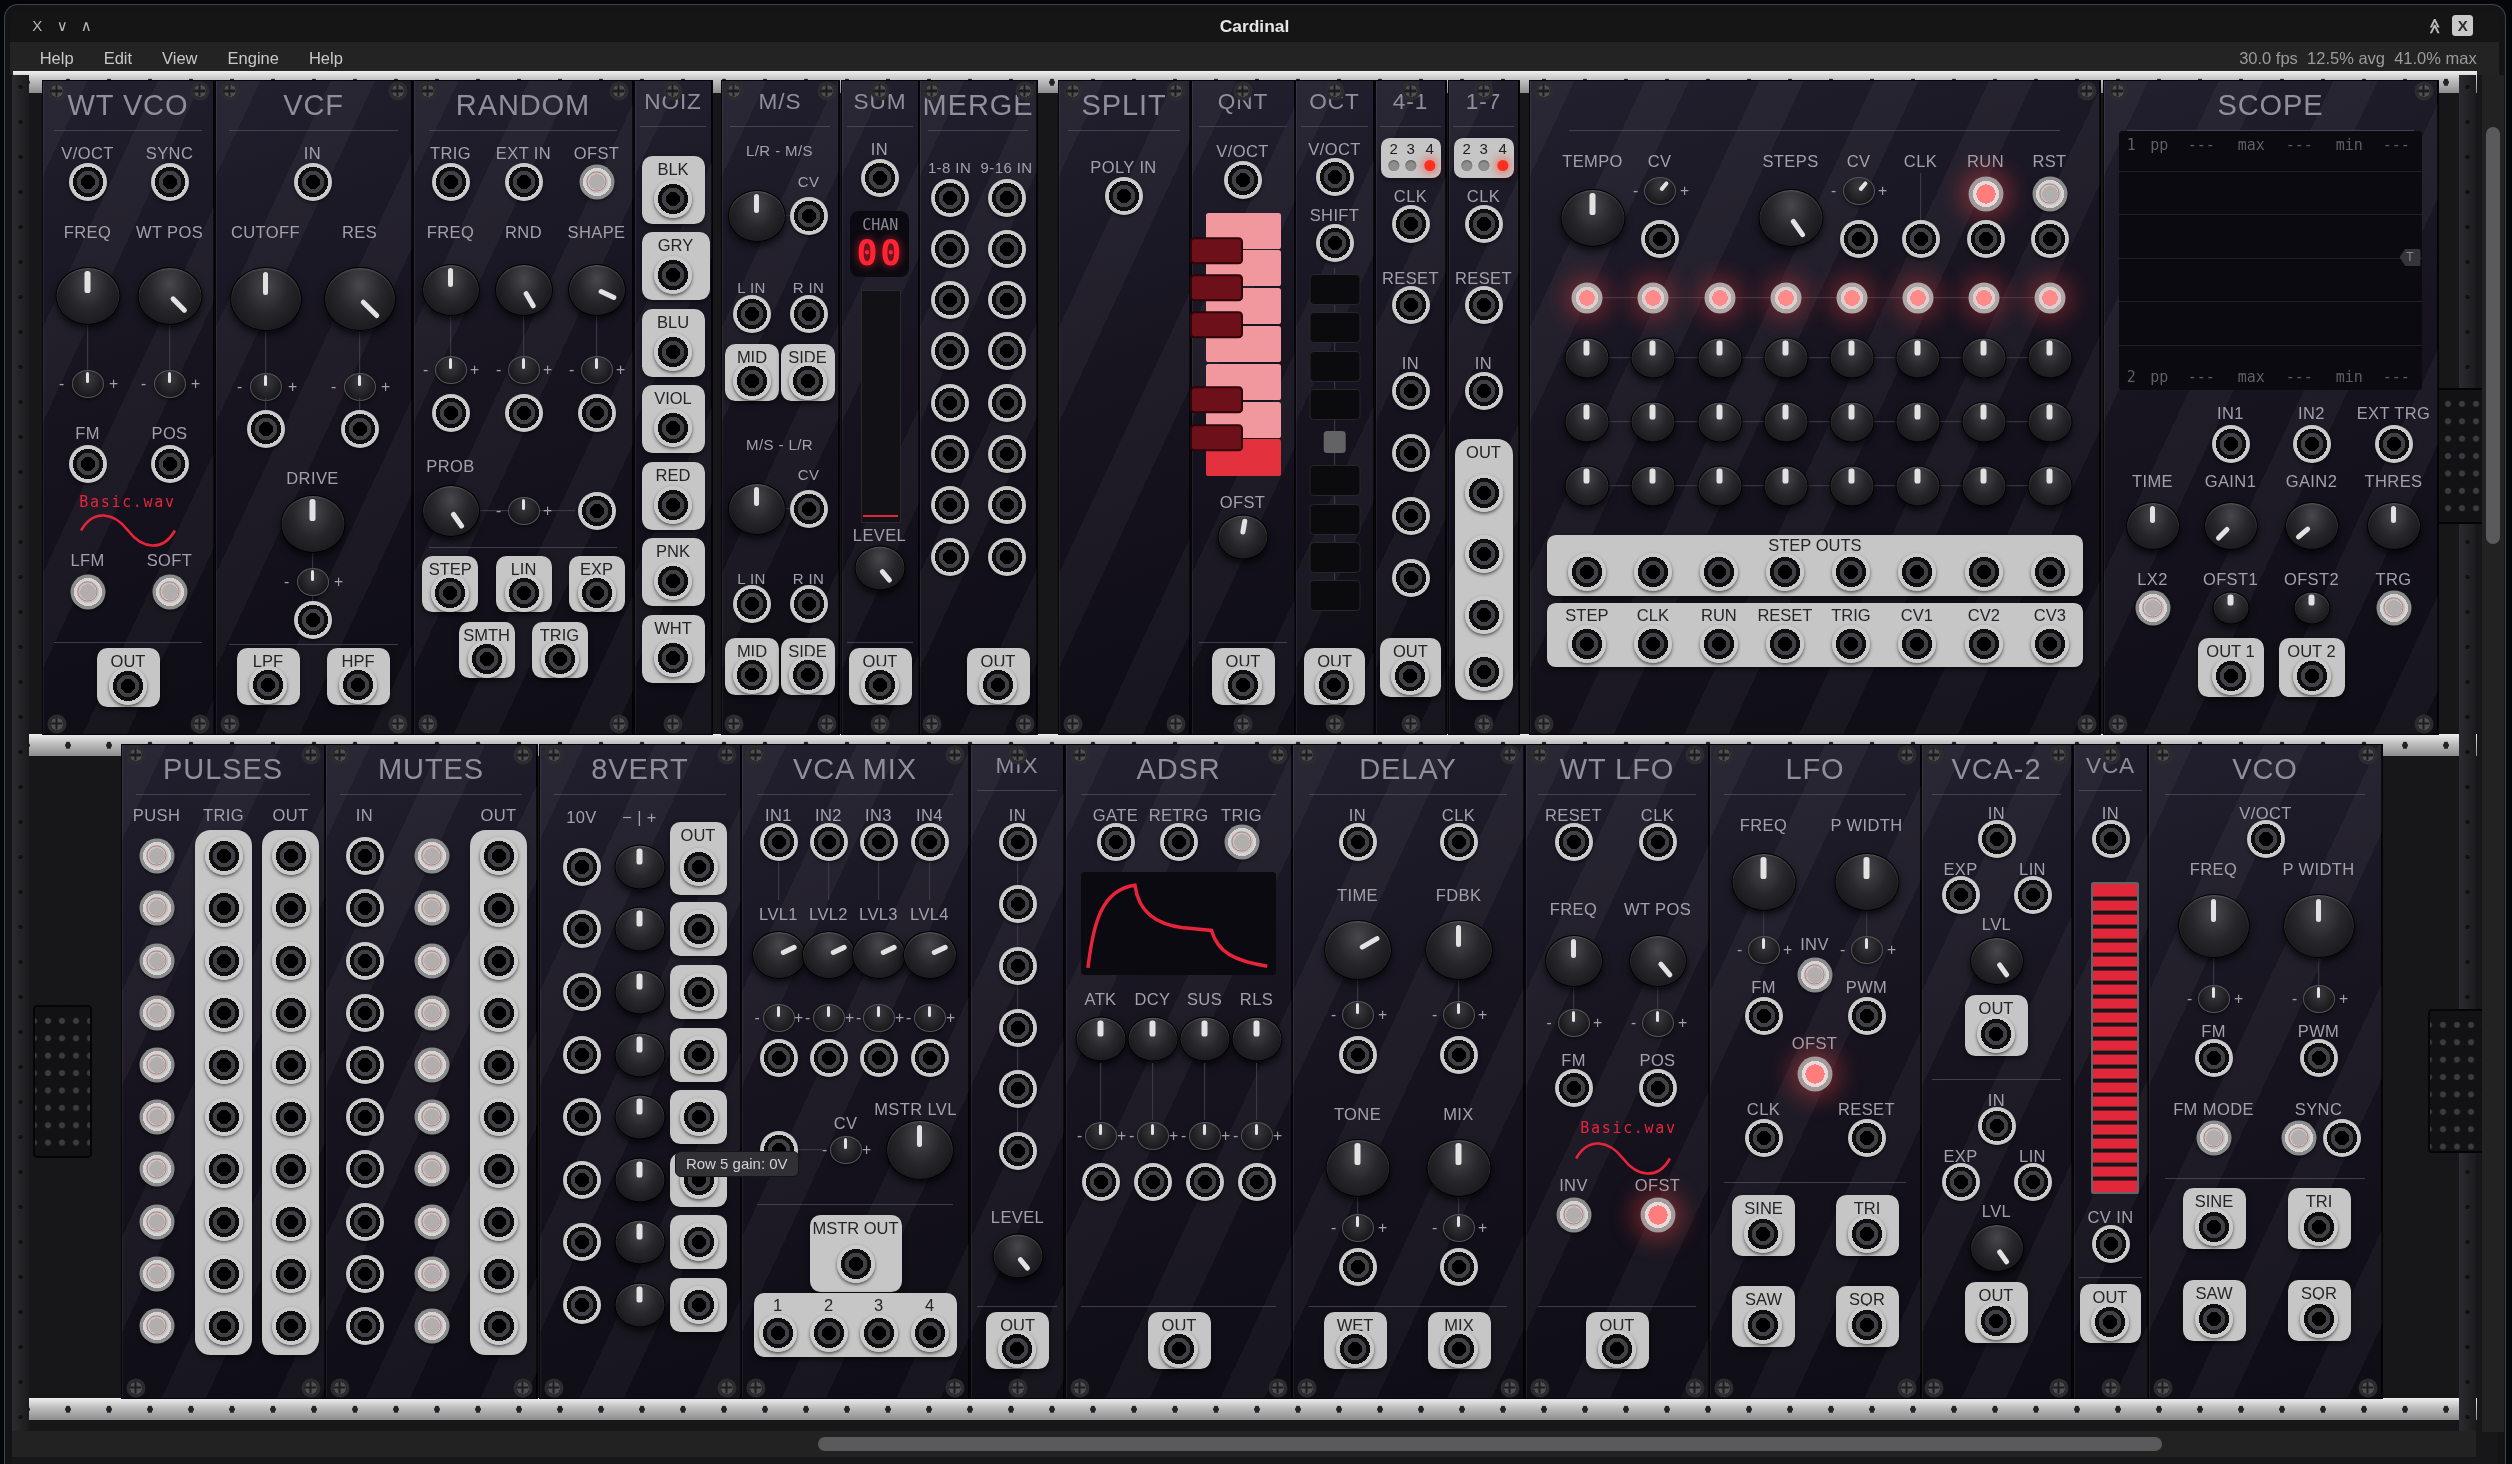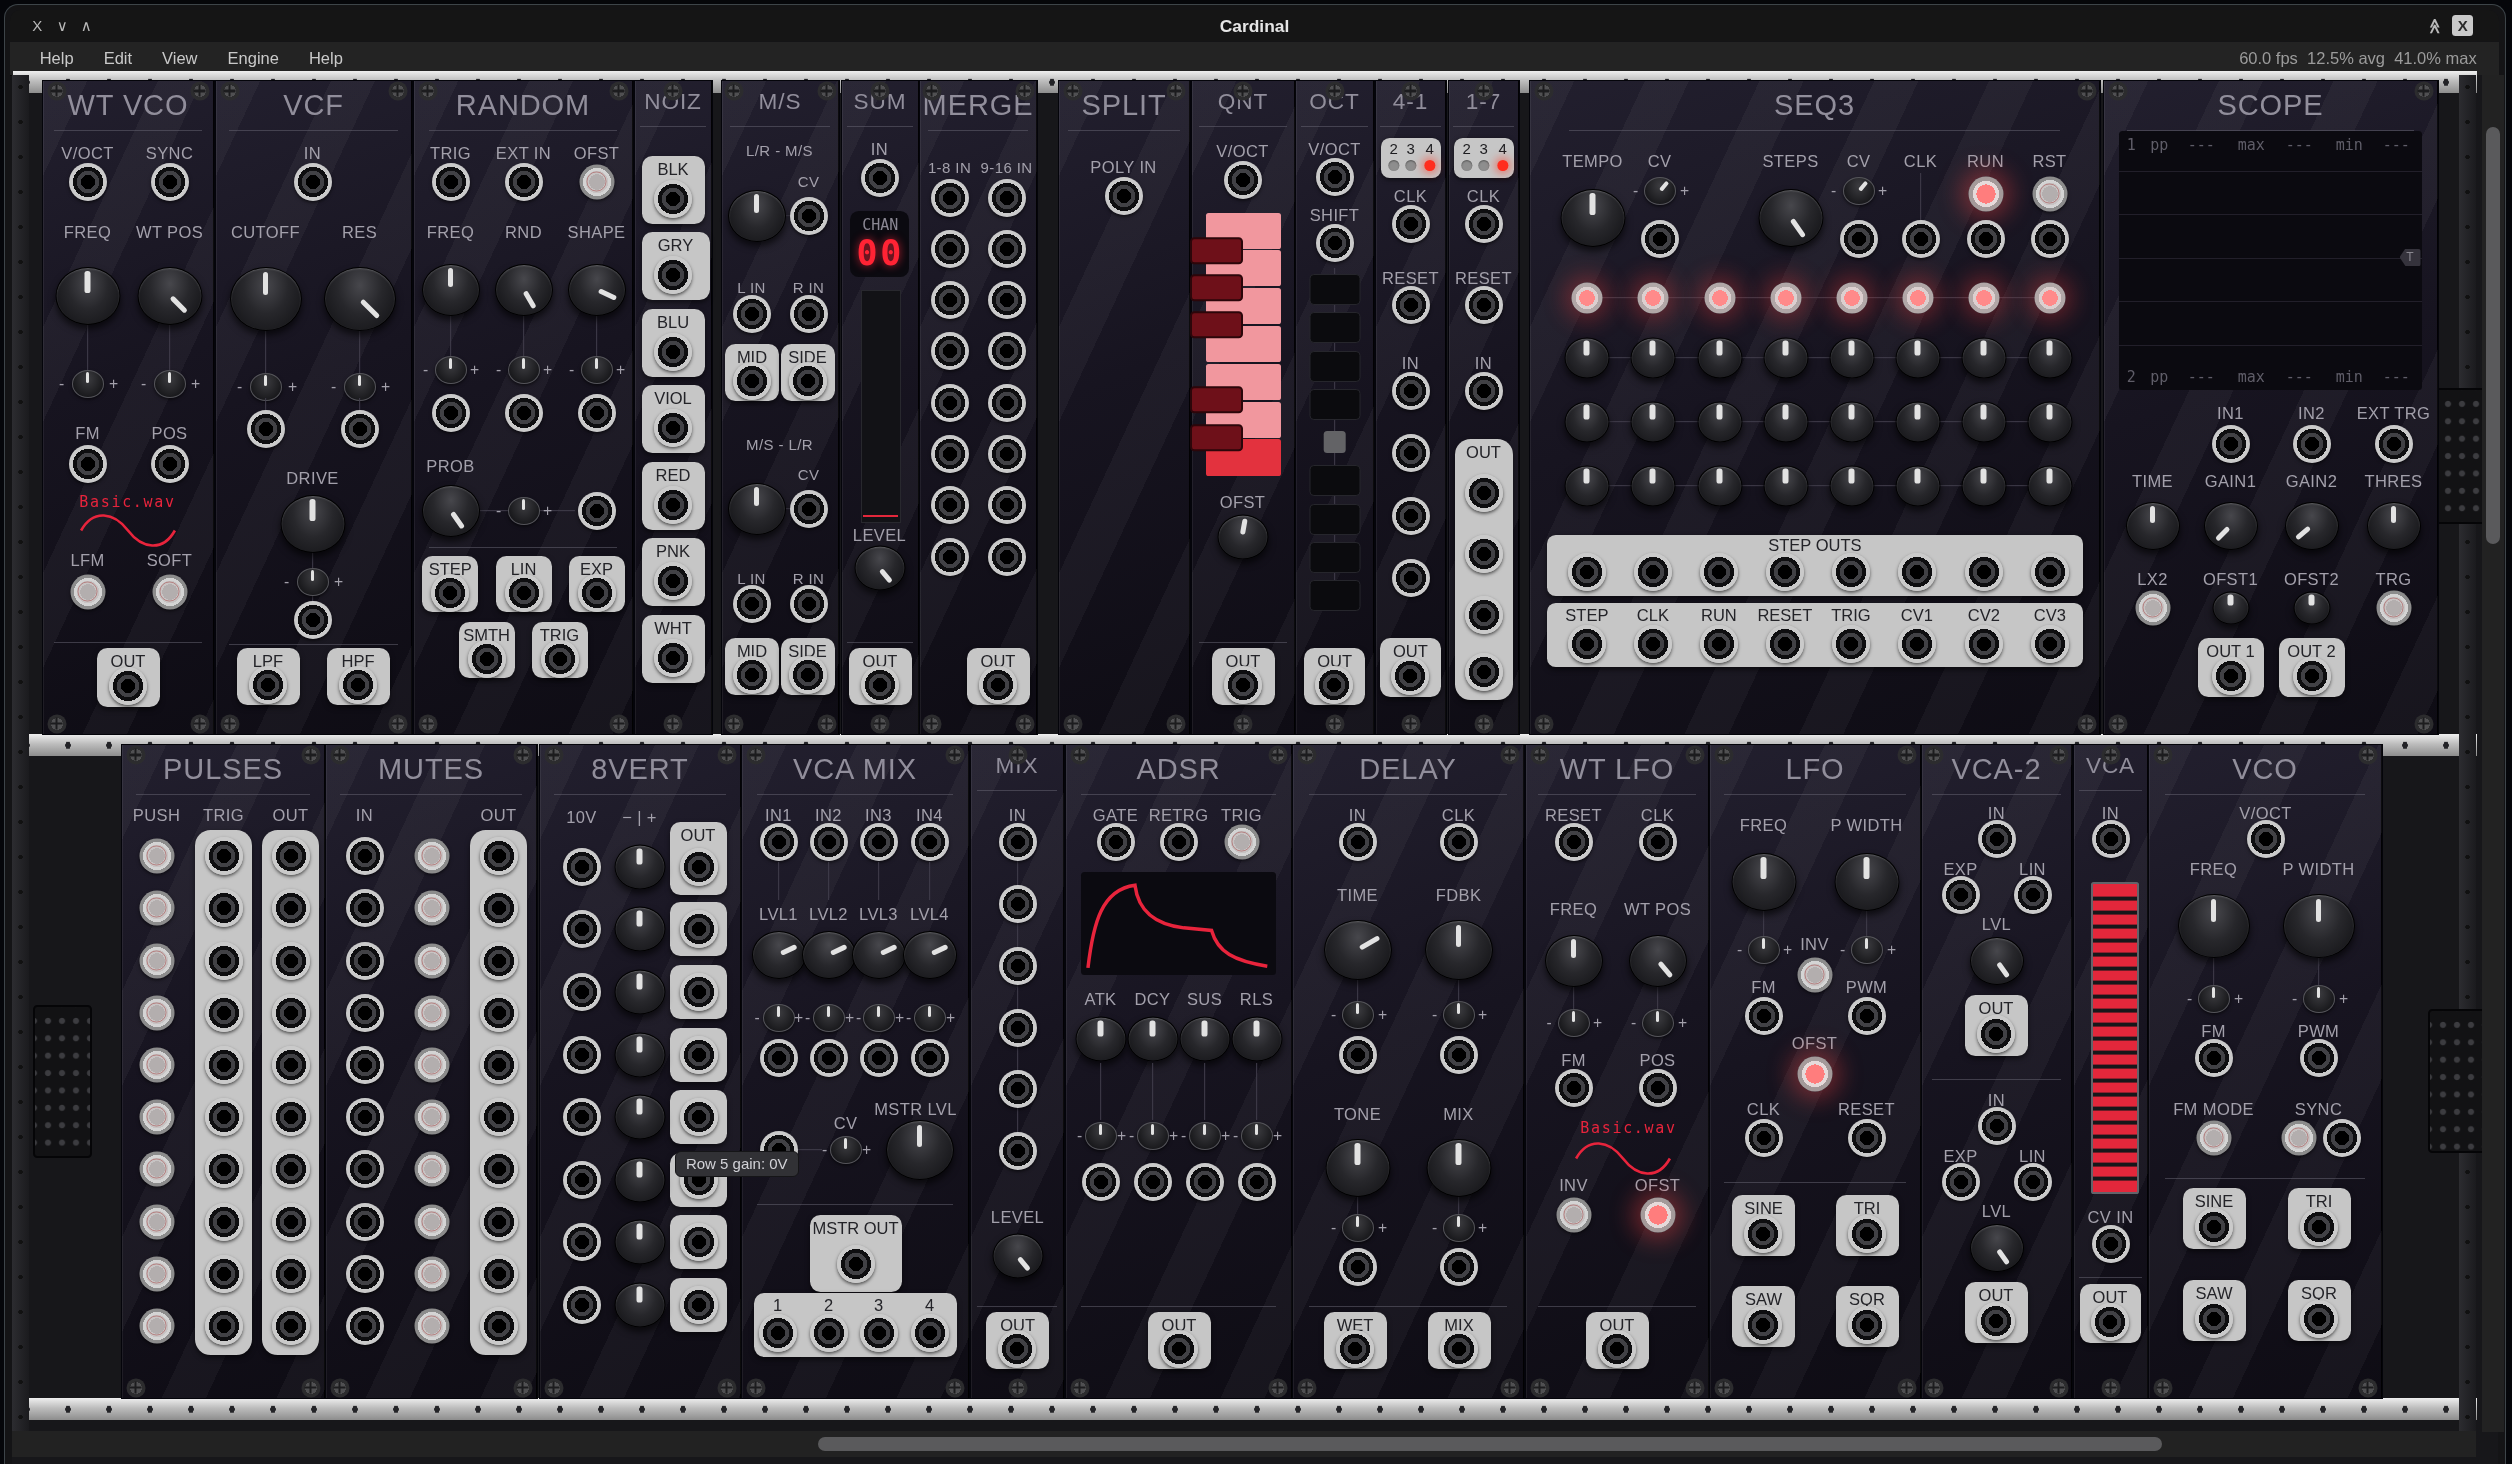--- a/index.html
+++ b/index.html
@@ -83,21 +83,21 @@
   <span class="wc" style="right:57px;transform:rotate(90deg);font-weight:bold">≪</span>
   <span class="wc" style="right:26px;top:5.2px;width:21px;height:21px;background:#c9c9c9;border-radius:3.5px;color:#2a2a2a;text-align:center;line-height:21px;font-weight:bold">X</span>
 </div>
 
 <div id="menubar">
   <span class="mi">Help</span>
   <span class="mi">Edit</span>
   <span class="mi">View</span>
   <span class="mi">Engine</span>
   <span class="mi">Help</span>
-  <span id="perf">60.0 fps  12.5% avg  41.0% max</span>
+  <span id="perf">30.0 fps  12.5% avg  41.0% max</span>
 </div>
 
 <div id="rack"></div>
 <div class="rail" style="top:66px"></div>
 <div class="rail" style="top:729px"></div>
 <div class="rail" style="top:1393px"></div>
 <div class="edge" style="left:7px;top:70px;height:1357px"></div>
 <div class="edge" style="left:2454px;top:70px;height:1357px"></div>
 <div class="conn" style="left:2428px;top:383px;width:42px;height:122px"></div>
 <div class="conn" style="left:2423px;top:1004px;width:45px;height:130px"></div>
@@ -500,21 +500,20 @@
 <div class="strip" style="left:6px;top:358px;width:58px;height:261px">
   <div class="pl">OUT</div>
   <div class="j" style="left:29px;top:54px"></div>
   <div class="j" style="left:29px;top:115px"></div>
   <div class="j" style="left:29px;top:176px"></div>
   <div class="j" style="left:29px;top:233px"></div>
 </div>
 </section>
 
 <section class="m r1" style="left:1525px;width:570px">
-<div class="t">SEQ3</div>
         <div class="hr" style="top:49px"></div>
 <div class="scw" style="left:14px;top:10.4px"></div>
         <div class="scw" style="left:557px;top:10.4px"></div>
         <div class="scw" style="left:14px;top:643px"></div>
         <div class="scw" style="left:557px;top:643px"></div>
 <div class="l" style="left:63px;top:71px">TEMPO</div>
 <div class="k k72" style="left:63px;top:137px"></div>
 <div class="l" style="left:130px;top:71px">CV</div>
 <div class="pm" style="left:106px;top:110px">-</div>
         <div class="tr" style="left:130px;top:110px;--r:40deg"></div>

